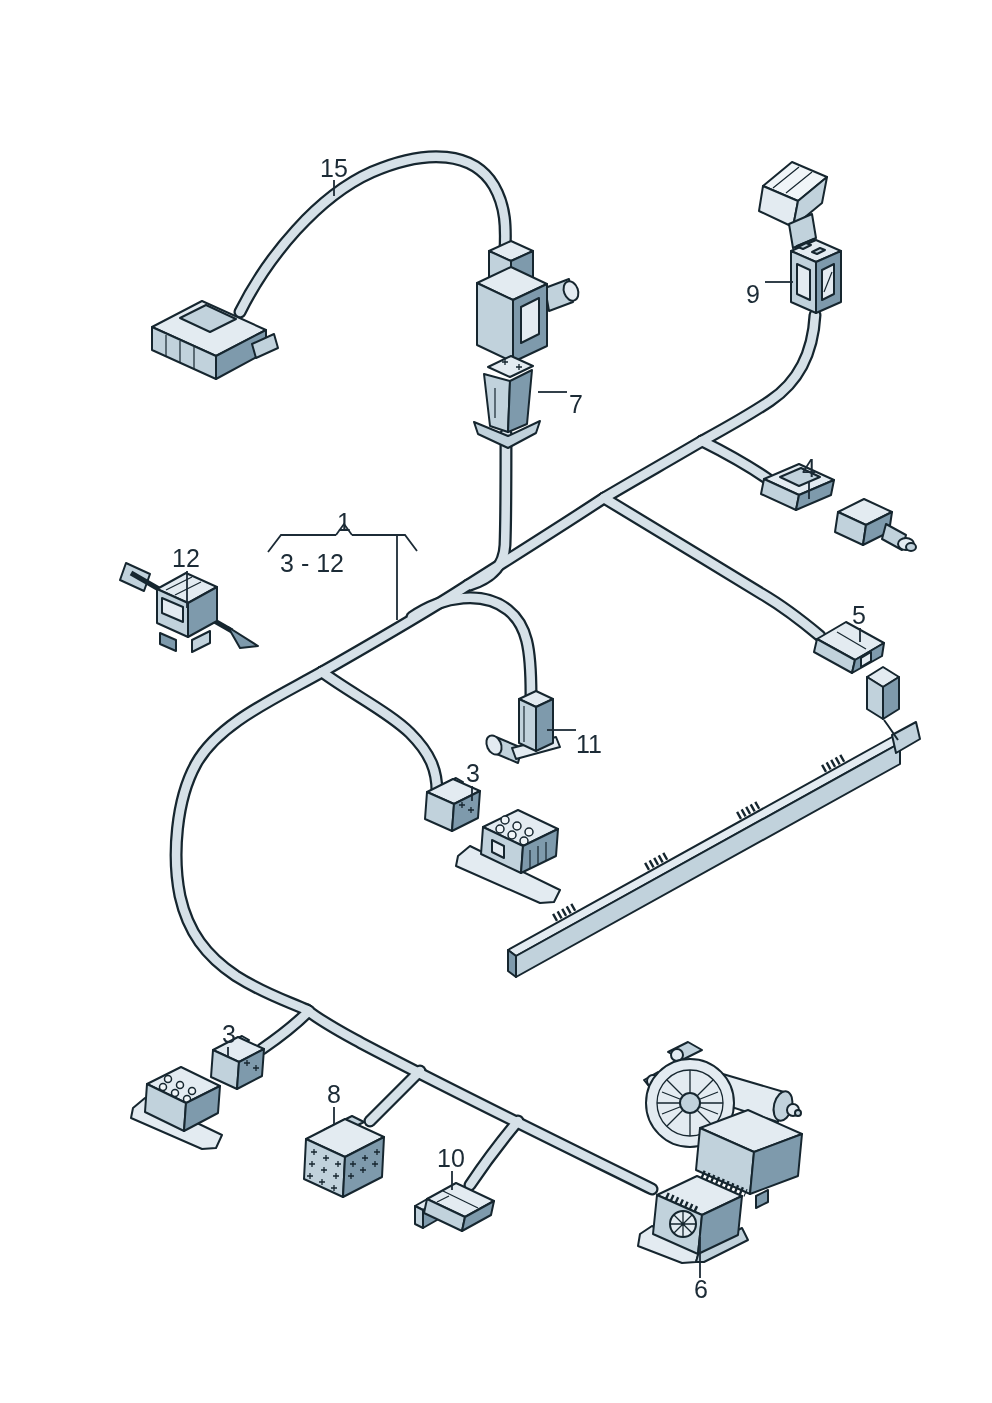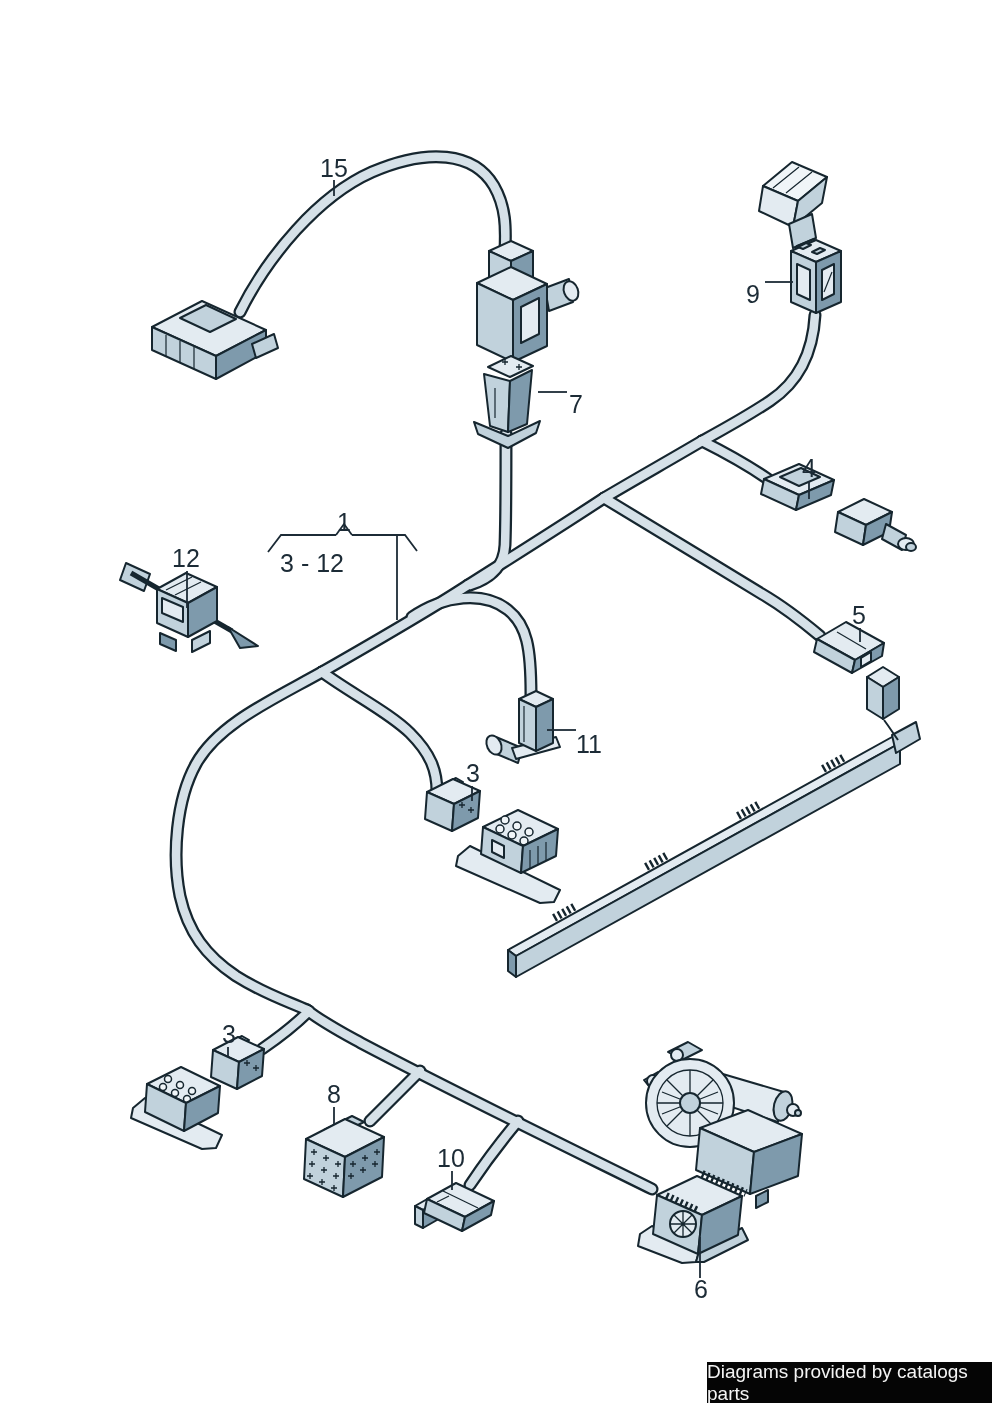--- a/index.html
+++ b/index.html
@@ -322,16 +322,13 @@
     <text class="lbl" x="859" y="624">5</text>
     <text class="lbl" x="589" y="753">11</text>
     <text class="lbl" x="473" y="782">3</text>
     <text class="lbl" x="229" y="1043">3</text>
     <text class="lbl" x="334" y="1103">8</text>
     <text class="lbl" x="451" y="1167">10</text>
     <text class="lbl" x="701" y="1298">6</text>
   </g>
 </svg>
 
-<div id="footer-bar">
-  <span>Diagrams provided by catalogs parts</span>
 </div>
-</div>
 
 </body></html>

